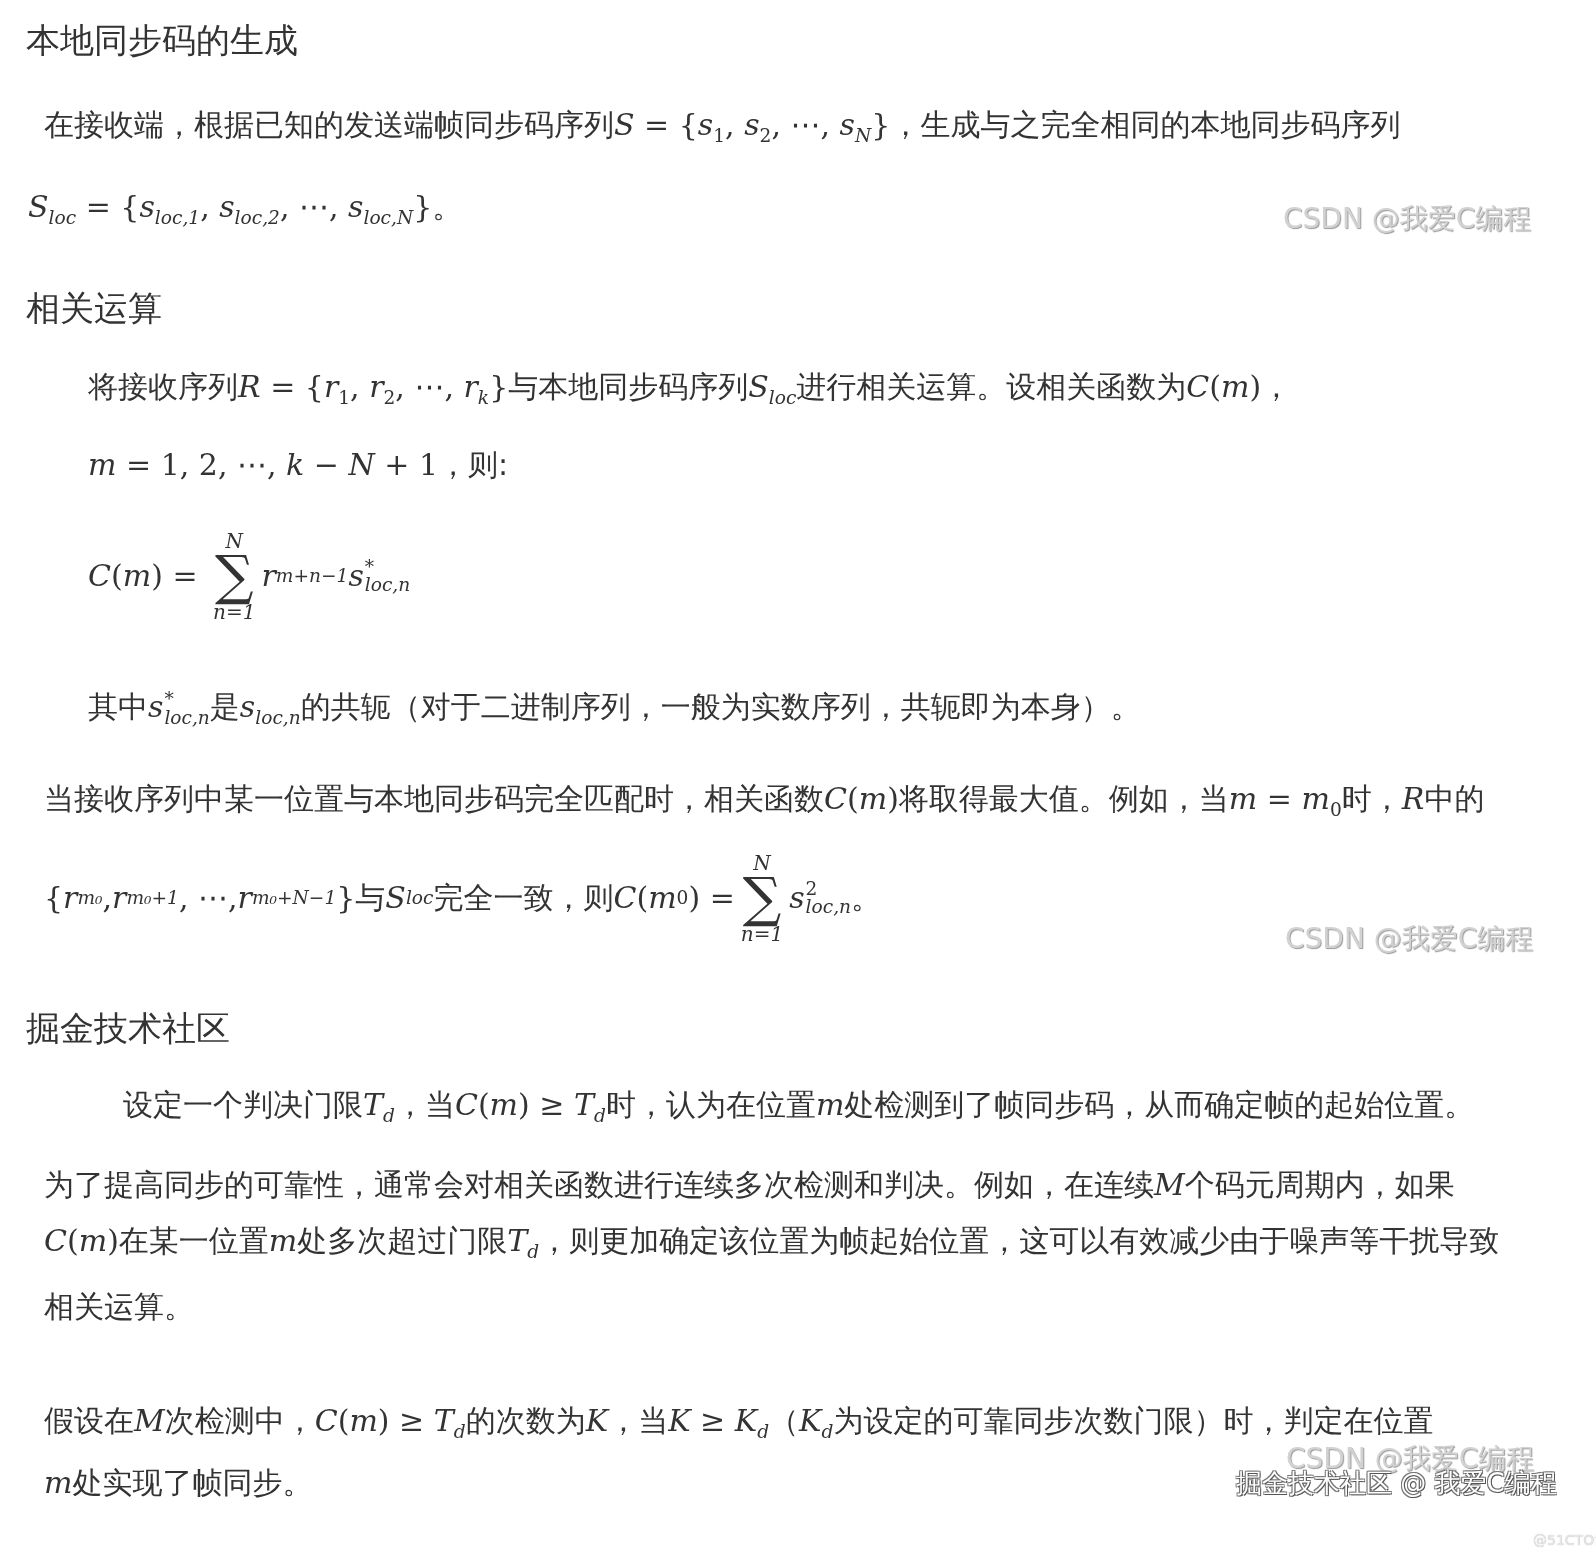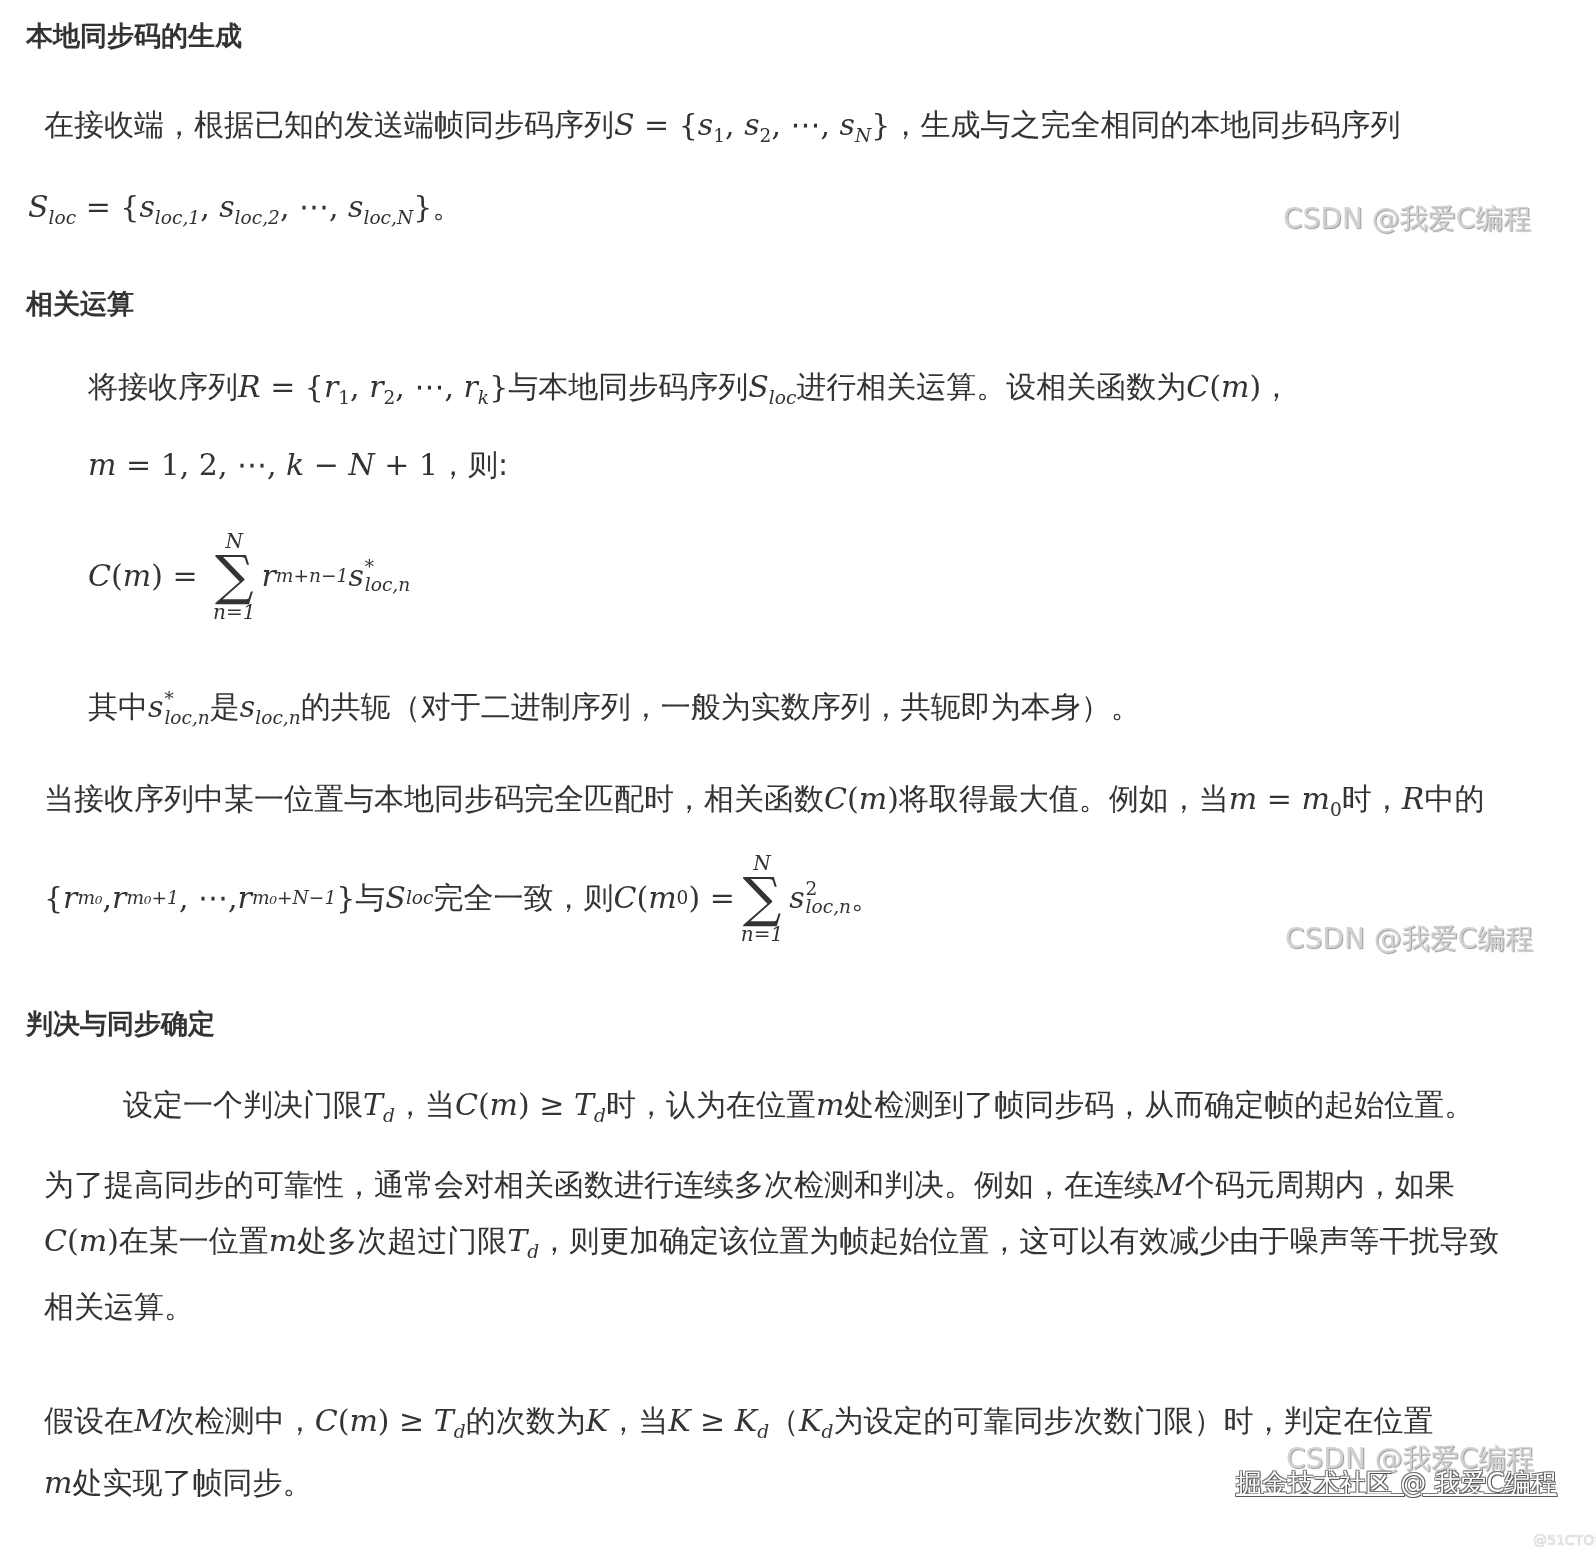--- a/index.html
+++ b/index.html
@@ -2,21 +2,21 @@
 <html><head>
 <meta charset="utf-8">
 <style>
   html, body { margin: 0; padding: 0; background: #ffffff; }
   body {
     width: 1596px; height: 1559px; position: relative; overflow: hidden;
     font-family: "DejaVu Sans", "Liberation Sans", sans-serif;
     color: #2f2f2f;
   }
   .abs { position: absolute; white-space: nowrap; }
-  .h { font-weight: bold; font-size: 27px; color: #333; }
+  .h { font-weight: normal; font-size: 34px; color: #333; }
   .p { font-size: 30px; color: #333; line-height: 1; }
   .m { font-family: "DejaVu Serif", "Liberation Serif", serif; font-style: italic; }
   .mr { font-family: "DejaVu Serif", "Liberation Serif", serif; font-style: normal; }
   sub, sup { font-size: 0.62em; line-height: 0; }
   sub { vertical-align: -0.35em; }
   .supsub { display: inline-flex; flex-direction: column; vertical-align: middle; line-height: 1; font-size: 0.62em; margin-left: 1px; }
   .supsub span { display: block; }
   .sum { display: inline-flex; flex-direction: column; align-items: center; vertical-align: middle; margin: 0 6px; }
   .sum .lim { font-family: "DejaVu Serif", serif; font-style: italic; font-size: 20px; line-height: 1.1; }
   .sum .sig { font-family: "DejaVu Serif", serif; font-size: 54px; line-height: 0.9; }
@@ -107,21 +107,21 @@
   <span class="m">s</span>
     <span class="supsub m">
       <span class="mr">2</span>
       <span>loc,n</span>
     </span>
     <span>。</span>
 </div>
 
 <div class="abs wm" style="left:1285px;top:920px;">CSDN @我爱C编程</div>
 
-<div class="abs h" style="left:26px;top:1006px;">判决与同步确定</div>
+<div class="abs h" style="left:26px;top:1006px;">掘金技术社区</div>
 
 <div class="abs p" style="left:90px;top:1090px;margin-left:33px;">
   <span>设定一个判决门限</span><span class="m">T</span><sub class="m">d</sub><span>，当</span><span class="m">C</span><span class="mr">(</span><span class="m">m</span><span class="mr">) ≥ </span><span class="m">T</span><sub class="m">d</sub><span>时，认为在位置</span><span class="m">m</span><span>处检测到了帧同步码，从而确定帧的起始位置。</span>
 </div>
 
 <div class="abs p" style="left:44px;top:1170px;">
   <span>为了提高同步的可靠性，通常会对相关函数进行连续多次检测和判决。例如，在连续</span><span class="m">M</span><span>个码元周期内，如果</span>
 </div>
 
 <div class="abs p" style="left:44px;top:1226px;">
@@ -132,14 +132,14 @@
 
 <div class="abs p" style="left:44px;top:1362px;margin-top:44px;">
   <span>假设在</span><span class="m">M</span><span>次检测中，</span><span class="m">C</span><span class="mr">(</span><span class="m">m</span><span class="mr">) ≥ </span><span class="m">T</span><sub class="m">d</sub><span>的次数为</span><span class="m">K</span><span>，当</span><span class="m">K</span><span class="mr"> ≥ </span><span class="m">K</span><sub class="m">d</sub><span>（</span><span class="m">K</span><sub class="m">d</sub><span>为设定的可靠同步次数门限）时，判定在位置</span>
 </div>
 
 <div class="abs p" style="left:44px;top:1428px;margin-top:40px;">
   <span class="m">m</span><span>处实现了帧同步。</span>
 </div>
 
 <div class="abs wm" style="left:1286px;top:1440px;">CSDN @我爱C编程</div>
-<div class="abs wm2" style="left:1236px;top:1466px;text-decoration:underline;">掘金技术社区 @ 我爱C编程</div>
+<div class="abs wm2" style="left:1236px;top:1466px;">掘金技术社区 @ 我爱C编程</div>
 <div class="abs wm3" style="left:1498px;top:1532px;margin-left:35px;">@51CTO博客</div>
 
 </body></html>

